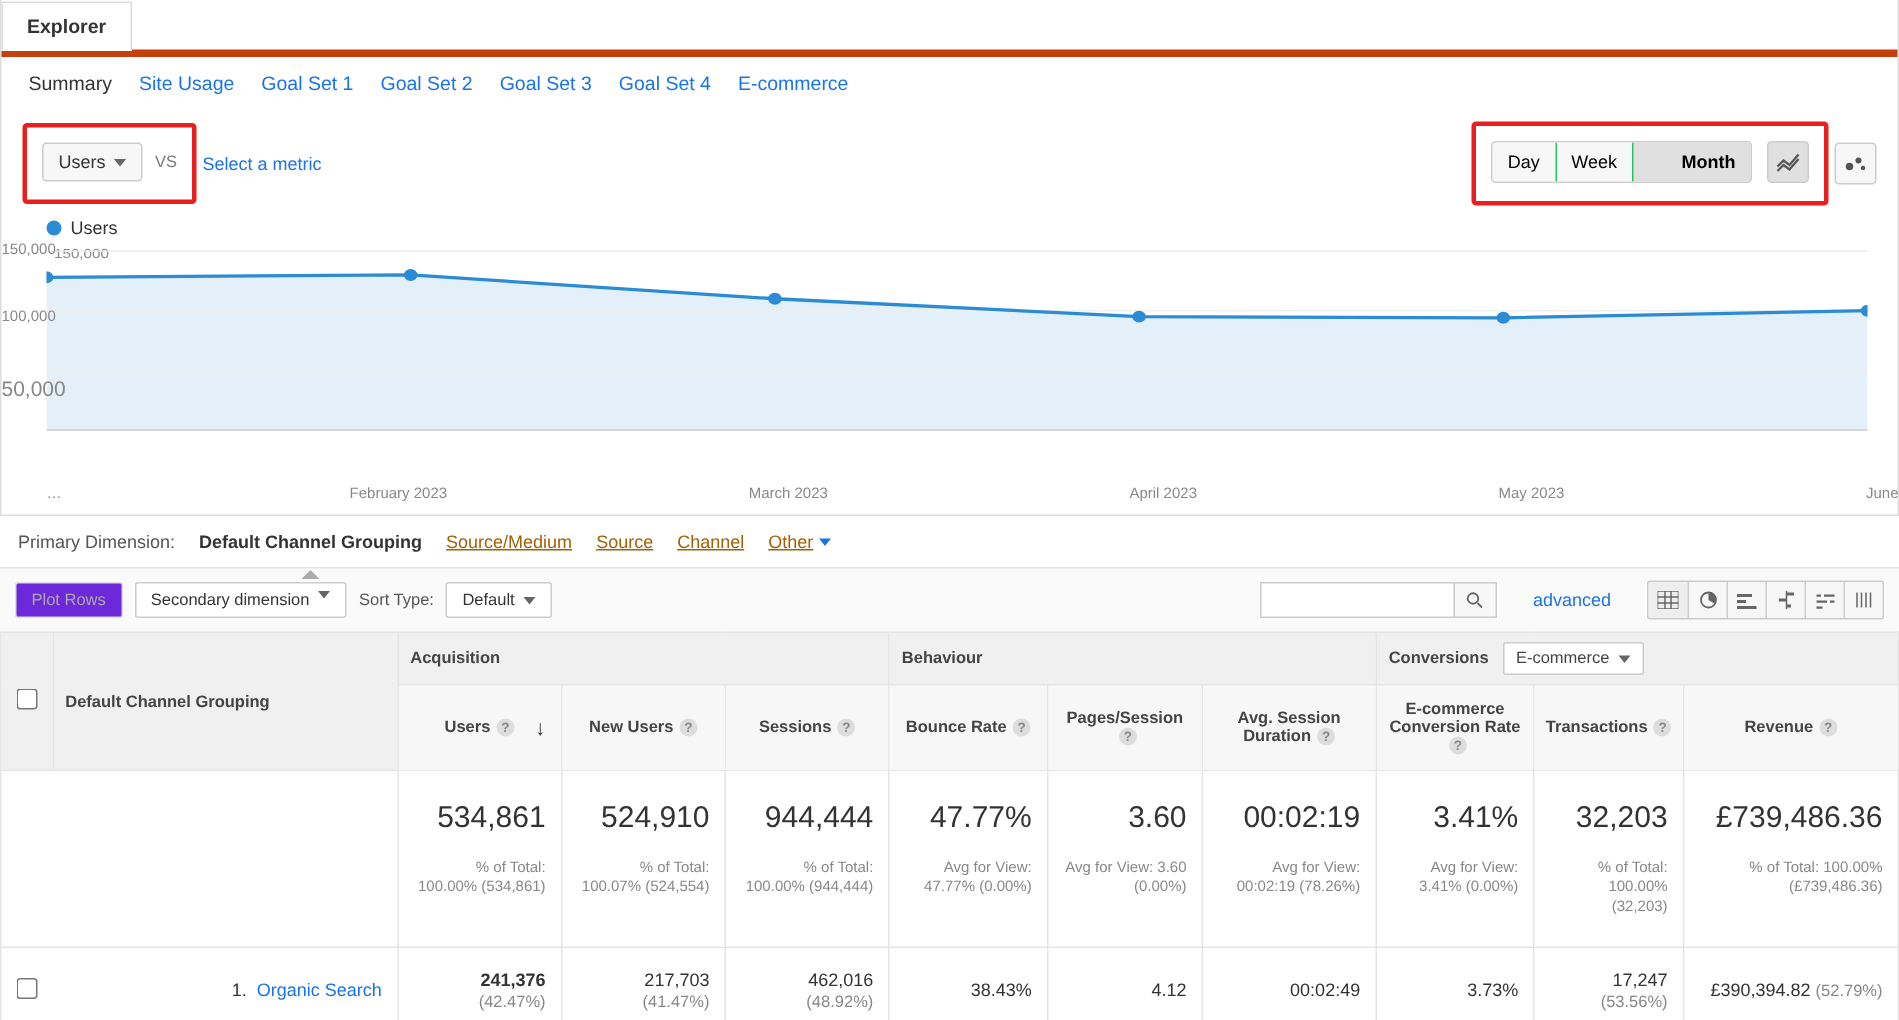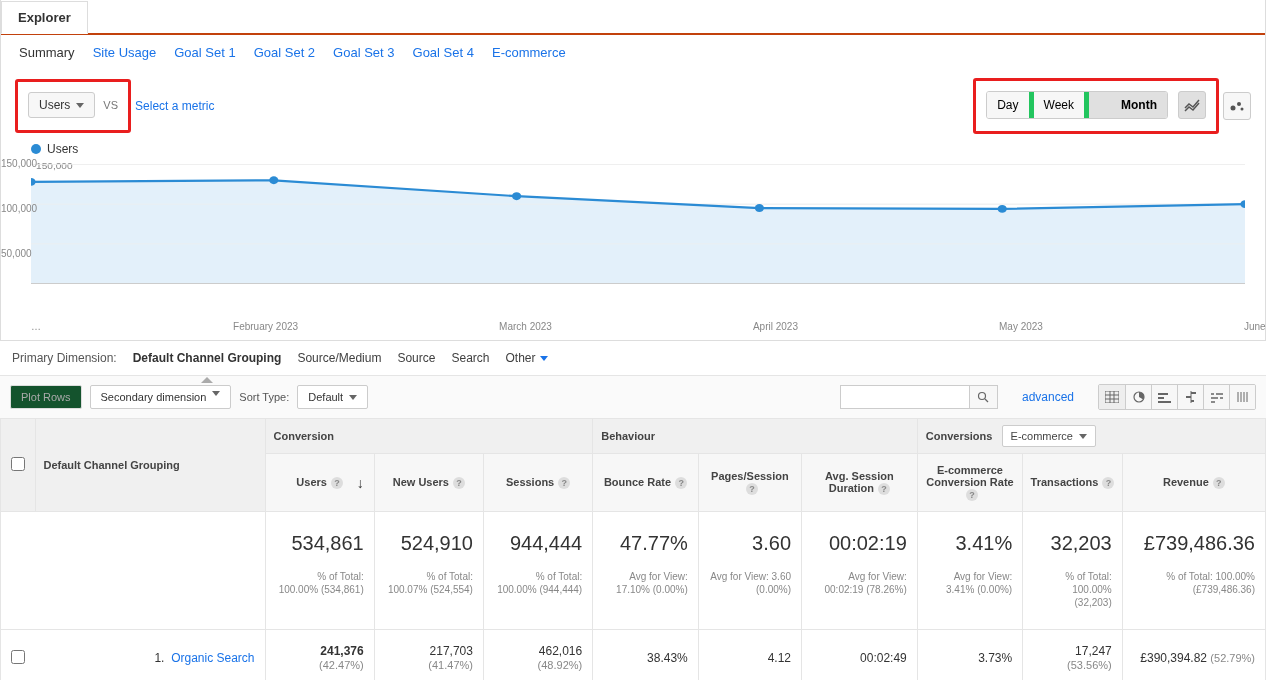--- a/index.html
+++ b/index.html
@@ -1,55 +1,55 @@
 <!DOCTYPE html>
 <html><head>
 <meta charset="utf-8">
 <style>
   * { box-sizing: border-box; margin: 0; padding: 0; }
   body { font-family: Arial, Helvetica, sans-serif; font-size: 12px; color: #333; background: #fff; width: 1266px; }
   
   .top-container { border: 1px solid #ddd; border-top: none; }
-  .tab-bar { display: flex; border-bottom: 2px solid #c2410c; }
+  .tab-bar { display: flex; border-bottom: 5px solid #c2410c; }
   .tab-bar .tab { padding: 8px 16px; font-size: 13px; font-weight: bold; }
   .tab-bar .tab.active { border: 1px solid #ddd; border-bottom: 1px solid #fff; background: #fff; position: relative; top: 1px; }
   
   .sub-nav { display: flex; gap: 18px; padding: 10px 18px; font-size: 13px; }
   .sub-nav .item { color: #1a73e8; cursor: pointer; }
   .sub-nav .item.active { color: #333; }
   
   .controls-row { display: flex; justify-content: space-between; align-items: center; padding: 8px 14px; }
   .left-ctrl { display: flex; align-items: center; gap: 8px; }
   .red-box { border: 3px solid #e91e1e; border-radius: 3px; padding: 10px 10px 12px 10px; display: flex; align-items: center; gap: 8px; }
   .red-box-right { border: 3px solid #e91e1e; border-radius: 3px; padding: 10px 10px 12px 10px; display: flex; align-items: center; gap: 10px; margin-right: -2px; }
   .metric-btn { display: inline-flex; align-items: center; gap: 6px; padding: 5px 10px; border: 1px solid #ccc; border-radius: 3px; font-size: 12px; background: #f7f7f7; }
   .vs { font-size: 11px; color: #777; }
   .select-metric { color: #1a73e8; font-size: 12px; }
   .gran-group { display: inline-flex; border: 1px solid #ccc; border-radius: 3px; overflow: hidden; }
-  .gran-group button { border: none; background: #f7f7f7; padding: 6px 10px; font-size: 12px; border-left: 5px solid #22c55e; cursor: pointer; }
+  .gran-group button { border: none; background: #f7f7f7; padding: 6px 10px; font-size: 12px; border-left: 1px solid #22c55e; cursor: pointer; }
   .gran-group button:first-child { border-left: none; }
   .gran-group button.active { background: #e0e0e0; font-weight: bold; padding-left: 32px; }
   .icon-btn { width: 28px; height: 28px; border: 1px solid #ccc; border-radius: 3px; background: #f7f7f7; display: inline-flex; align-items: center; justify-content: center; }
   .icon-btn.active { background: #e0e0e0; }
   
   .chart-legend { display: flex; align-items: center; gap: 6px; padding: 0 20px 4px 30px; font-size: 12px; }
   .legend-dot { width: 10px; height: 10px; border-radius: 50%; background: #2b8bd4; display: inline-block; }
   
   .chart-area { position: relative; height: 180px; padding: 0 20px 30px 30px; }
   .chart-svg { width: 100%; height: 100%; }
   
   .dim-row { display: flex; align-items: center; gap: 16px; padding: 10px 12px; font-size: 12px; }
   .dim-row .label { color: #555; }
-  .dim-row .link { color: #404040; cursor: pointer; }
+  .dim-row .link { color: #a16207; cursor: pointer; text-decoration: underline; }
   .dim-row .active-dim { color: #333; font-weight: bold; position: relative; }
   .dim-row .active-dim::after { content: ''; position: absolute; bottom: -18px; left: 50%; transform: translateX(-50%); width: 0; height: 0; border-left: 6px solid transparent; border-right: 6px solid transparent; border-bottom: 6px solid #aaa; }
   
   .table-controls { display: flex; align-items: center; justify-content: space-between; padding: 8px 10px; border-top: 1px solid #e5e5e5; background: #fafafa; }
   .tc-left { display: flex; align-items: center; gap: 8px; }
-  .plot-rows-btn { padding: 5px 10px; border: 1px solid #ddd; background: #14532d; color: #aaa; border-radius: 2px; font-size: 11px; }
+  .plot-rows-btn { padding: 5px 10px; border: 1px solid #ddd; background: #6d28d9; color: #aaa; border-radius: 2px; font-size: 11px; }
   .secondary-dim-btn { padding: 5px 10px; border: 1px solid #ccc; background: #fff; border-radius: 2px; font-size: 11px; display: inline-flex; align-items: flex-start; gap: 6px; }
   .sort-label { font-size: 11px; color: #555; }
   .sort-btn { padding: 5px 10px; border: 1px solid #ccc; background: #fff; border-radius: 2px; font-size: 11px; display: inline-flex; align-items: center; gap: 6px; }
   .tc-right { display: flex; align-items: center; gap: 24px; }
   .search-group { display: flex; }
   .search-input { border: 1px solid #ccc; width: 130px; height: 24px; padding: 0 6px; font-size: 12px; }
   .search-btn { border: 1px solid #ccc; border-left: none; width: 28px; height: 24px; background: #f7f7f7; display: inline-flex; align-items: center; justify-content: center; }
   .advanced-link { color: #1a73e8; font-size: 12px; }
   .view-icons { display: flex; border: 1px solid #ccc; border-radius: 2px; overflow: hidden; }
   .view-icons .vi { width: 26px; height: 24px; border-left: 1px solid #ccc; background: #f7f7f7; display: inline-flex; align-items: center; justify-content: center; font-size: 12px; color: #666; }
@@ -172,30 +172,30 @@
       <span style="width:1px;">…</span>
       <span>February 2023</span>
       <span>March 2023</span>
       <span>April 2023</span>
       <span>May 2023</span>
       <span style="width:1px; text-align:right;">June…</span>
     </div>
     
     <div style="position:absolute; left:0; top:-2px; font-size:10px; color:#888;">150,000</div>
     <div style="position:absolute; left:0; top:43px; font-size:10px; color:#888;">100,000</div>
-    <div style="position:absolute; left:0; top:88px; font-size:10px; color:#888;">50,000</div>
+    <div style="position:absolute; left:0; top:88px; font-size:14px; color:#888;">50,000</div>
   </div>
 </div>
 
 <div class="dim-row">
   <span class="label">Primary Dimension:</span>
   <span class="active-dim">Default Channel Grouping</span>
   <span class="link">Source/Medium</span>
   <span class="link">Source</span>
-  <span class="link">Search</span>
+  <span class="link">Channel</span>
   <span class="link" style="display:inline-flex;align-items:center;gap:4px;">
     <span>Other</span>
     <span class="caret-down" style="border-top-color:#1a73e8;"></span>
   </span>
 </div>
 
 <div class="table-controls">
   <div class="tc-left">
     <button class="plot-rows-btn">Plot Rows</button>
     <span class="secondary-dim-btn">
@@ -269,21 +269,21 @@
         </span>
     </span>
   </div>
 </div>
 
 <table class="data-table">
   <thead>
     <tr>
       <th rowspan="2" style="width:28px;text-align:center;"><input type="checkbox" class="cb" style=""></th>
       <th rowspan="2" style="width:230px;">Default Channel Grouping</th>
-      <th colspan="3">Conversion</th>
+      <th colspan="3">Acquisition</th>
       <th colspan="3">Behaviour</th>
       <th colspan="3">
         <span>Conversions</span>
         &nbsp;
         <span class="conv-select">
           <span>E-commerce</span>
           <span class="caret-down"></span>
         </span>
       </th>
     </tr>
@@ -310,21 +310,21 @@
       <td>
           <span class="big">524,910</span>
           <span class="small">% of Total: 100.07% (524,554)</span>
         </td>
       <td>
           <span class="big">944,444</span>
           <span class="small">% of Total: 100.00% (944,444)</span>
         </td>
       <td>
           <span class="big">47.77%</span>
-          <span class="small">Avg for View: 17.10% (0.00%)</span>
+          <span class="small">Avg for View: 47.77% (0.00%)</span>
         </td>
       <td>
           <span class="big">3.60</span>
           <span class="small">Avg for View: 3.60 (0.00%)</span>
         </td>
       <td>
           <span class="big">00:02:19</span>
           <span class="small">Avg for View: 00:02:19 (78.26%)</span>
         </td>
       <td>

